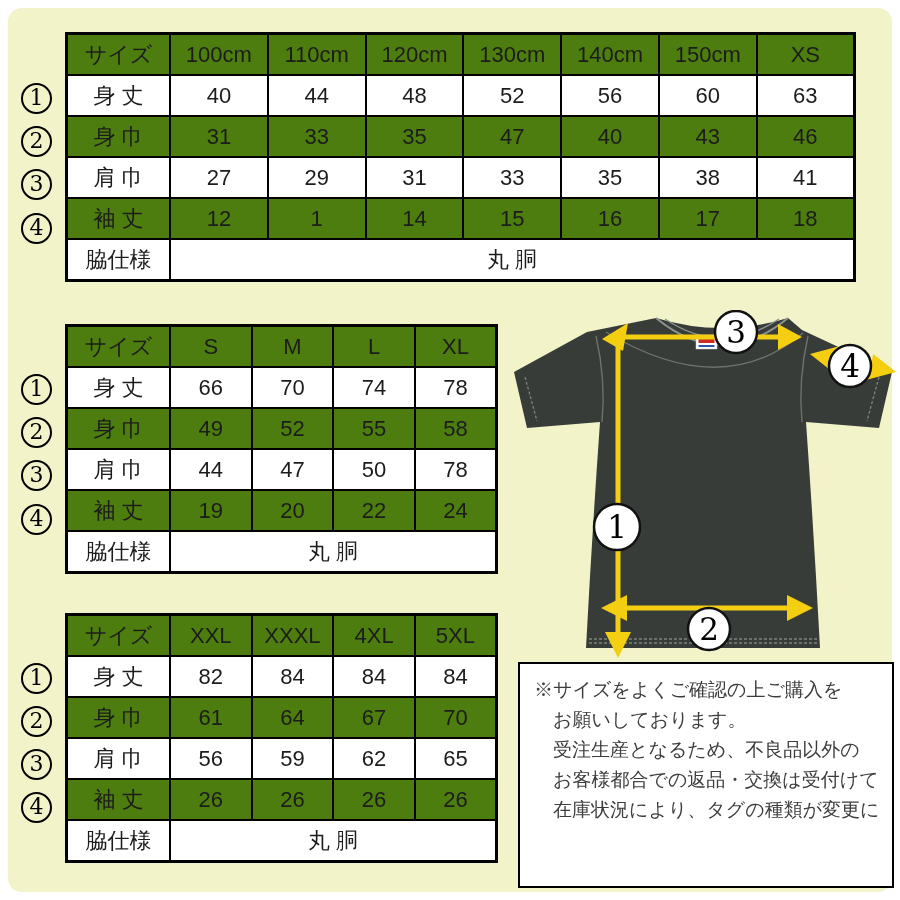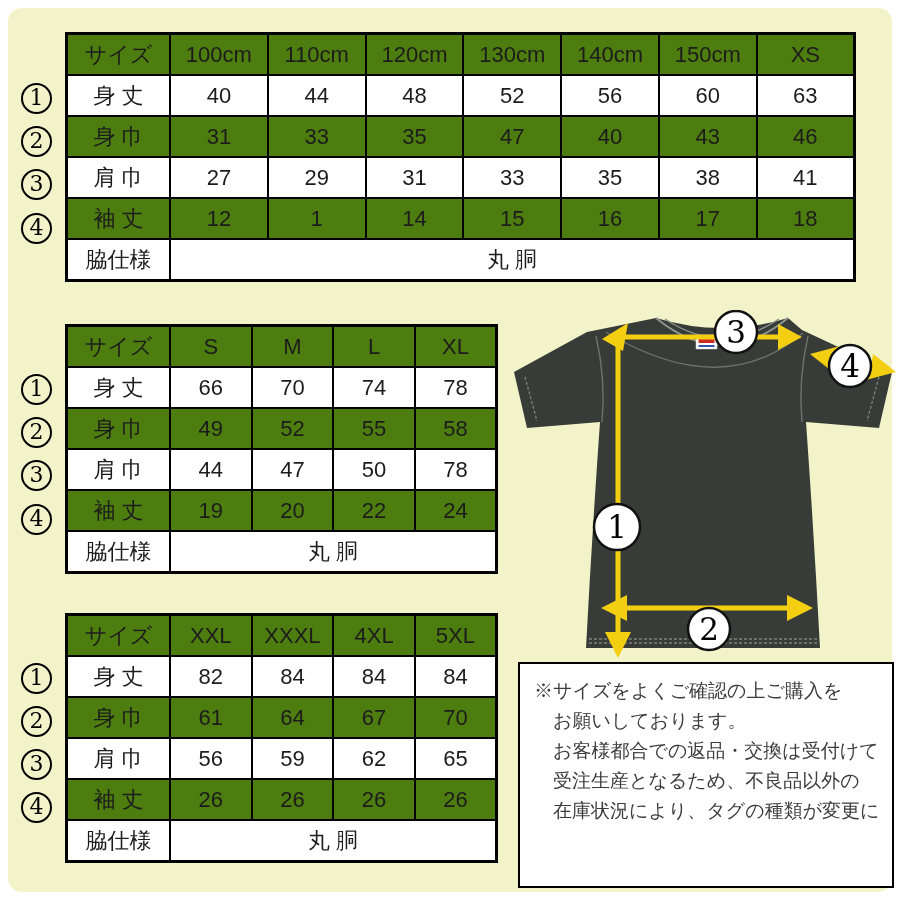--- a/index.html
+++ b/index.html
@@ -22,21 +22,21 @@
 
   
   .row-marker{position:absolute;left:21px;width:31px;height:31px;box-sizing:border-box;
               border:2px solid #000;border-radius:50%;text-align:center;
               font-family:"DejaVu Serif",serif;font-size:22px;line-height:26px;color:#000;}
 
   
   .notice{position:absolute;left:518px;top:662px;width:376px;height:226px;box-sizing:border-box;
           background:#ffffff;border:2px solid #000;padding:12px 8px 8px 14px;
           font-size:19px;line-height:30px;color:#3c3c3c;}
-  .notice .ln{white-space:nowrap;}
+  .notice .ln{white-space:nowrap;font-family:Liberation Mono, monospace;}
   .notice .ln.ind{padding-left:19px;}
 
   
   .shirt-wrap{position:absolute;left:506px;top:310px;width:392px;height:352px;}
 </style>
 </head>
 <body>
 
 <div class="stage">
   <div class="mat"></div>
@@ -269,18 +269,18 @@
           <text x="344" y="67">4</text>
         </g>
       </g>
     </svg>
   </div>
 
   <div class="notice">
     <div id="notice-lines">
         <div class="ln">※サイズをよくご確認の上ご購入を</div>
         <div class="ln ind">お願いしております。</div>
+        <div class="ln ind">受注生産となるため、不良品以外の</div>
         <div class="ln ind">お客様都合での返品・交換は受付けて</div>
-        <div class="ln ind">受注生産となるため、不良品以外の</div>
         <div class="ln ind">在庫状況により、タグの種類が変更に</div>
       </div>
   </div>
 </div>
 
 </body></html>

